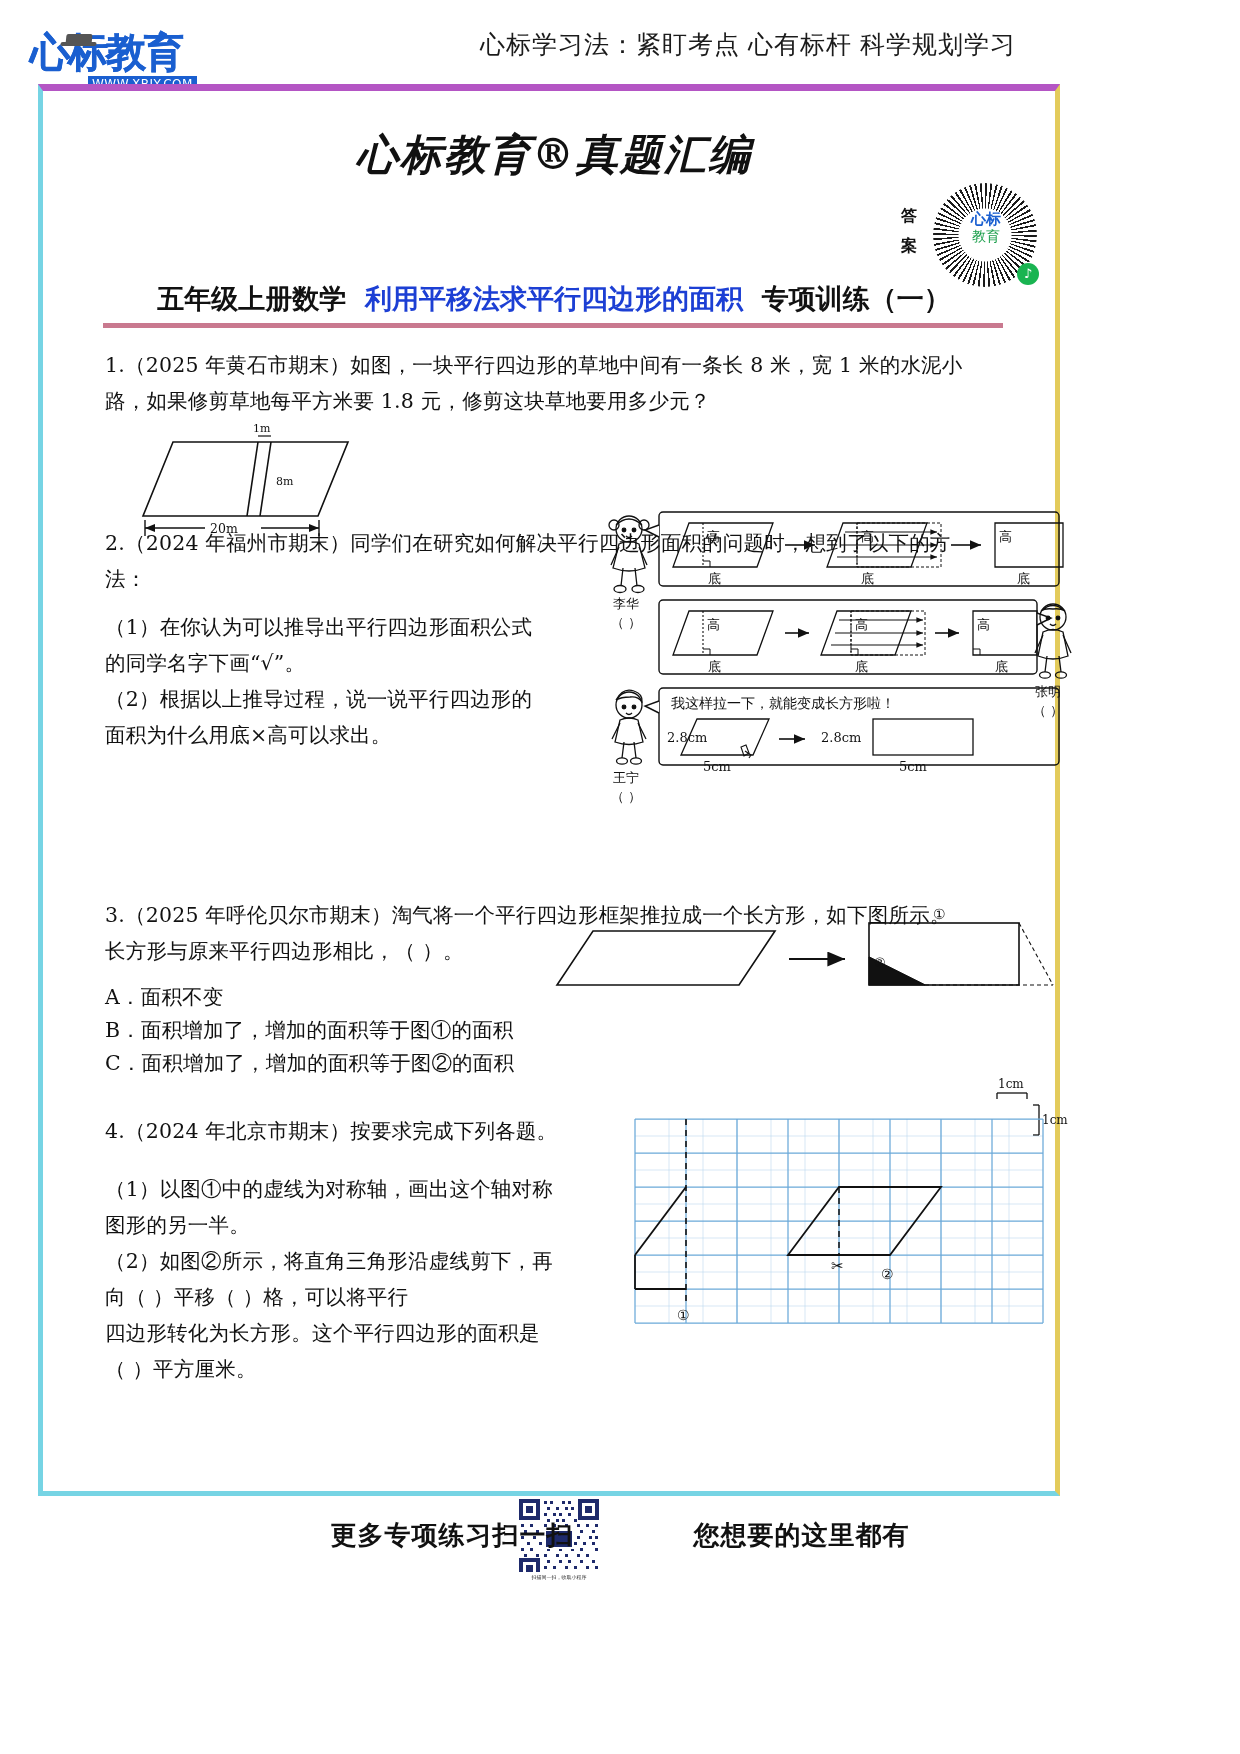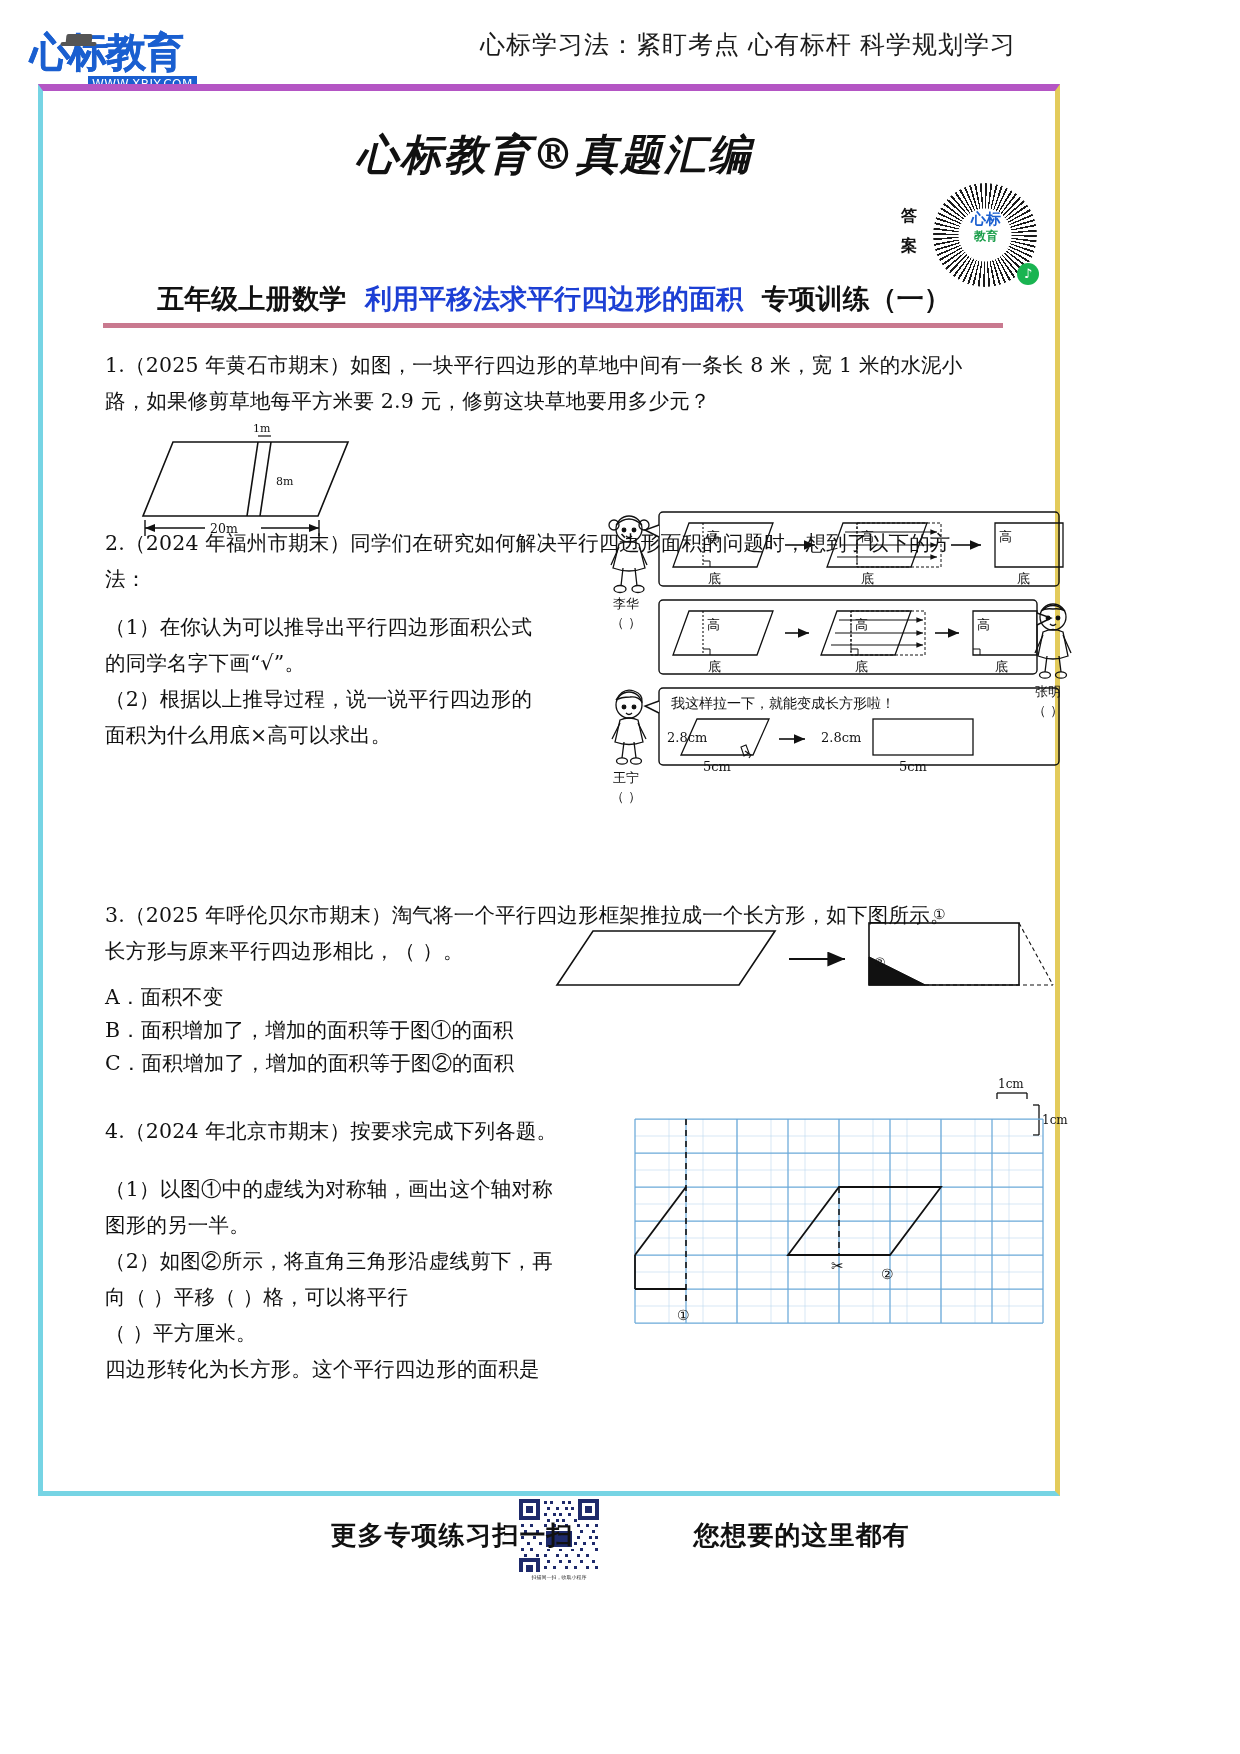--- a/index.html
+++ b/index.html
@@ -76,21 +76,21 @@
   #qr-top .ctr {
     position:absolute; left:30px; top:28px; width:46px; height:48px;
     text-align:center;
   }
   #qr-top .ctr b {
     display:block; font-family:"DejaVu Sans",sans-serif; font-size:15px;
     font-weight:bold; color:#1a5fd0; line-height:17px;
   }
   #qr-top .ctr i {
     display:block; font-style:normal; font-family:"DejaVu Sans",sans-serif;
-    font-size:12px; font-weight:bold; color:#1a9e4a; line-height:16px;
+    font-size:14px; font-weight:normal; color:#1a9e4a; line-height:16px;
   }
   #qr-top .wx {
     position:absolute; right:-2px; bottom:2px; width:22px; height:22px;
     border-radius:50%; background:#19b451; color:#fff;
     font-size:13px; text-align:center; line-height:22px;
     font-family:"DejaVu Sans",sans-serif;
   }
 
   #subject-line {
     position:absolute; left:0; top:190px; width:1022px; text-align:center;
@@ -165,21 +165,21 @@
   <div id="subject-line">
     <span class="thin">五年级上册数学</span>
     <span>&nbsp;</span><span class="hl">利用平移法求平行四边形的面积</span><span>&nbsp;</span>
     <span class="thin">专项训练（一）</span>
   </div>
 
   <div id="title-rule"></div>
 
   <div class="qtext" style="left:62px; top:256px; width:910px;">
     <div>1.（2025 年黄石市期末）如图，一块平行四边形的草地中间有一条长 8 米，宽 1 米的水泥小</div>
-    <div>路，如果修剪草地每平方米要 2.9 元，修剪这块草地要用多少元？</div>
+    <div>路，如果修剪草地每平方米要 1.8 元，修剪这块草地要用多少元？</div>
   </div>
 
   <div class="fig" style="left:70px; top:329px;">
     <svg width="260" height="118" viewBox="0 0 260 118">
 
       <polygon points="60,22 235,22 205,96 30,96" fill="none" stroke="#111" stroke-width="1.6"></polygon>
 
       <line x1="145" y1="22" x2="134" y2="96" stroke="#111" stroke-width="1.6"></line>
       <line x1="158" y1="22" x2="147" y2="96" stroke="#111" stroke-width="1.6"></line>
 
@@ -388,22 +388,22 @@
   </div>
 
   <div class="qtext" style="left:62px; top:1080px; width:520px;">
     <div>（1）以图①中的虚线为对称轴，画出这个轴对称</div>
     <div>图形的另一半。</div>
   </div>
 
   <div class="qtext" style="left:62px; top:1152px; width:520px;">
     <div>（2）如图②所示，将直角三角形沿虚线剪下，再</div>
     <div>向（          ）平移（            ）格，可以将平行</div>
+    <div>四边形转化为长方形。这个平行四边形的面积是</div>
     <div>（            ）平方厘米。</div>
-    <div>四边形转化为长方形。这个平行四边形的面积是</div>
   </div>
 
   <div class="fig" style="left:572px; top:1000px;">
     <svg width="450" height="260" viewBox="0 0 450 260">
 
       <g>
         <line x1="382" y1="8" x2="382" y2="2" stroke="#111" stroke-width="1.3"></line>
         <line x1="382" y1="2" x2="412" y2="2" stroke="#111" stroke-width="1.3"></line>
         <line x1="412" y1="2" x2="412" y2="8" stroke="#111" stroke-width="1.3"></line>
         <text class="fg-txt" x="383" y="-3" font-size="12">1cm</text>

